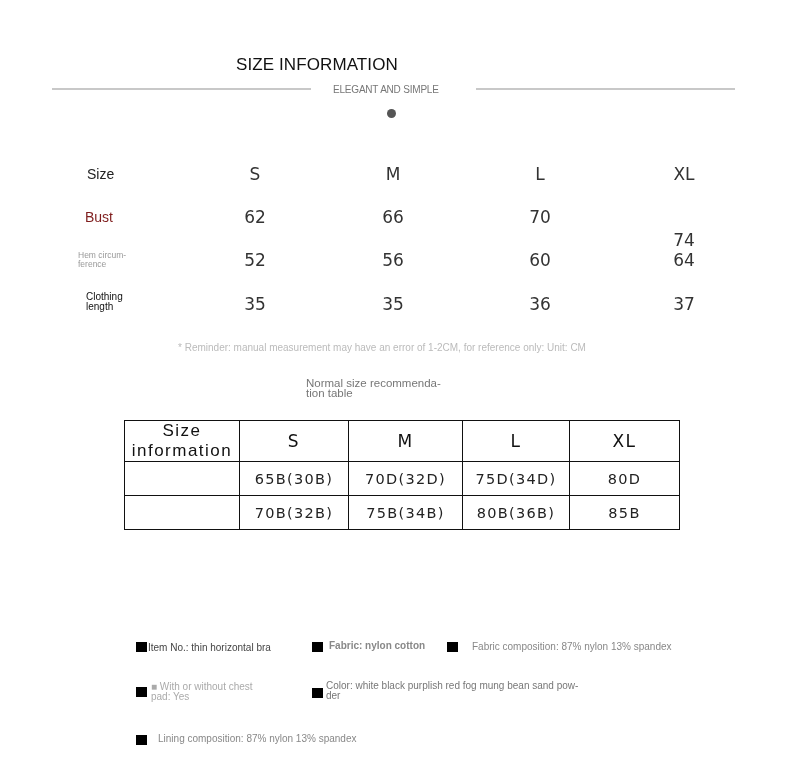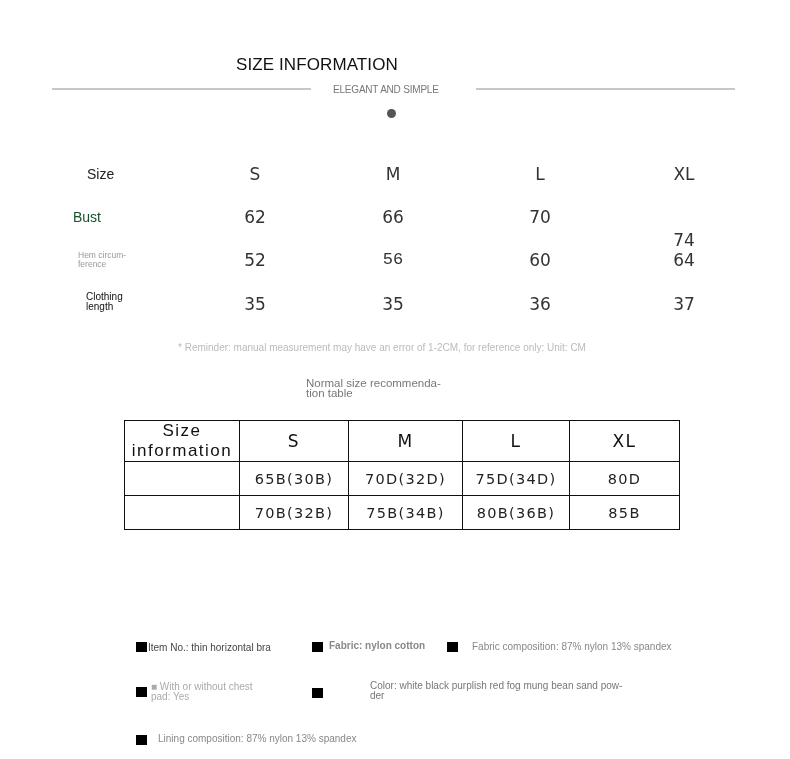--- a/index.html
+++ b/index.html
@@ -11,21 +11,21 @@
     .title { left: 236px; top: 55px; font-size: 17px; color: #111; letter-spacing: 0.1px; }
     .hline { height: 2px; background: #c8c8c8; }
     .hline.left { left: 52px; top: 88px; width: 259px; }
     .hline.right { left: 476px; top: 88px; width: 259px; }
     .subtitle { left: 333px; top: 84px; font-size: 10px; color: #777; letter-spacing: -0.2px; }
     .dot { left: 387px; top: 109px; width: 9px; height: 9px; border-radius: 50%; background: #555; }
 
     
     .mlabel { font-size: 14px; color: #222; }
     .mlabel.size { left: 87px; top: 166px; font-size: 14px; color: #222; }
-    .mlabel.bust { left: 73px; top: 209px; font-size: 14px; color: #14532d; }
+    .mlabel.bust { left: 85px; top: 209px; font-size: 14px; color: #7f1d1d; }
     .mlabel.hem { left: 78px; top: 251px; font-size: 8.5px; line-height: 9px; color: #999; }
     .mlabel.len { left: 86px; top: 292px; font-size: 10px; line-height: 10px; color: #111; }
     .mcell { width: 60px; text-align: center; font-family: "DejaVu Sans", sans-serif; font-size: 17px; color: #333; }
 
     .reminder { left: 178px; top: 342px; font-size: 10px; color: #bbb; white-space: nowrap; }
     .rec-title { left: 306px; top: 378px; font-size: 11.5px; line-height: 10px; color: #777; }
 
     
     table.rec { position: absolute; left: 124px; top: 420px; border-collapse: collapse; }
     table.rec td { border: 1.5px solid #111; text-align: center; padding: 0;
@@ -58,21 +58,21 @@
   <div class="abs mcell" style="left:225px;top:207px;">62</div>
   <div class="abs mcell" style="left:363px;top:207px;">66</div>
   <div class="abs mcell" style="left:510px;top:207px;">70</div>
   <div class="abs mcell" style="left:654px;top:207px;margin-top:23px;">74</div>
 
   <div class="abs mlabel hem">
     <div>Hem circum-</div>
     <div>ference</div>
   </div>
   <div class="abs mcell" style="left:225px;top:250px;">52</div>
-  <div class="abs mcell" style="left:363px;top:250px;font-family:Liberation Mono, monospace;">56</div>
+  <div class="abs mcell" style="left:363px;top:250px;">56</div>
   <div class="abs mcell" style="left:510px;top:250px;">60</div>
   <div class="abs mcell" style="left:654px;top:250px;">64</div>
 
   <div class="abs mlabel len">
     <div>Clothing</div>
     <div>length</div>
   </div>
   <div class="abs mcell" style="left:225px;top:294px;">35</div>
   <div class="abs mcell" style="left:363px;top:294px;">35</div>
   <div class="abs mcell" style="left:510px;top:294px;">36</div>
@@ -129,20 +129,20 @@
   <div class="abs sq" style="left:447px;top:642px;"></div>
   <div class="abs spec" style="left:462px;top:642px;padding-left:10px;">Fabric composition: 87% nylon 13% spandex</div>
 
   <div class="abs sq" style="left:136px;top:687px;"></div>
   <div class="abs spec" style="left:151px;top:682px;color:#aaa;">
     <div>■ With or without chest</div>
     <div>pad: Yes</div>
   </div>
 
   <div class="abs sq" style="left:312px;top:688px;"></div>
-  <div class="abs spec" style="left:326px;top:681px;color:#777;margin-left:44px;">
+  <div class="abs spec" style="left:326px;top:681px;color:#777;">
     <div>Color: white black purplish red fog mung bean sand pow-</div>
     <div>der</div>
   </div>
 
   <div class="abs sq" style="left:136px;top:735px;"></div>
   <div class="abs spec" style="left:158px;top:734px;">Lining composition: 87% nylon 13% spandex</div>
 </div>
 
 </body></html>

